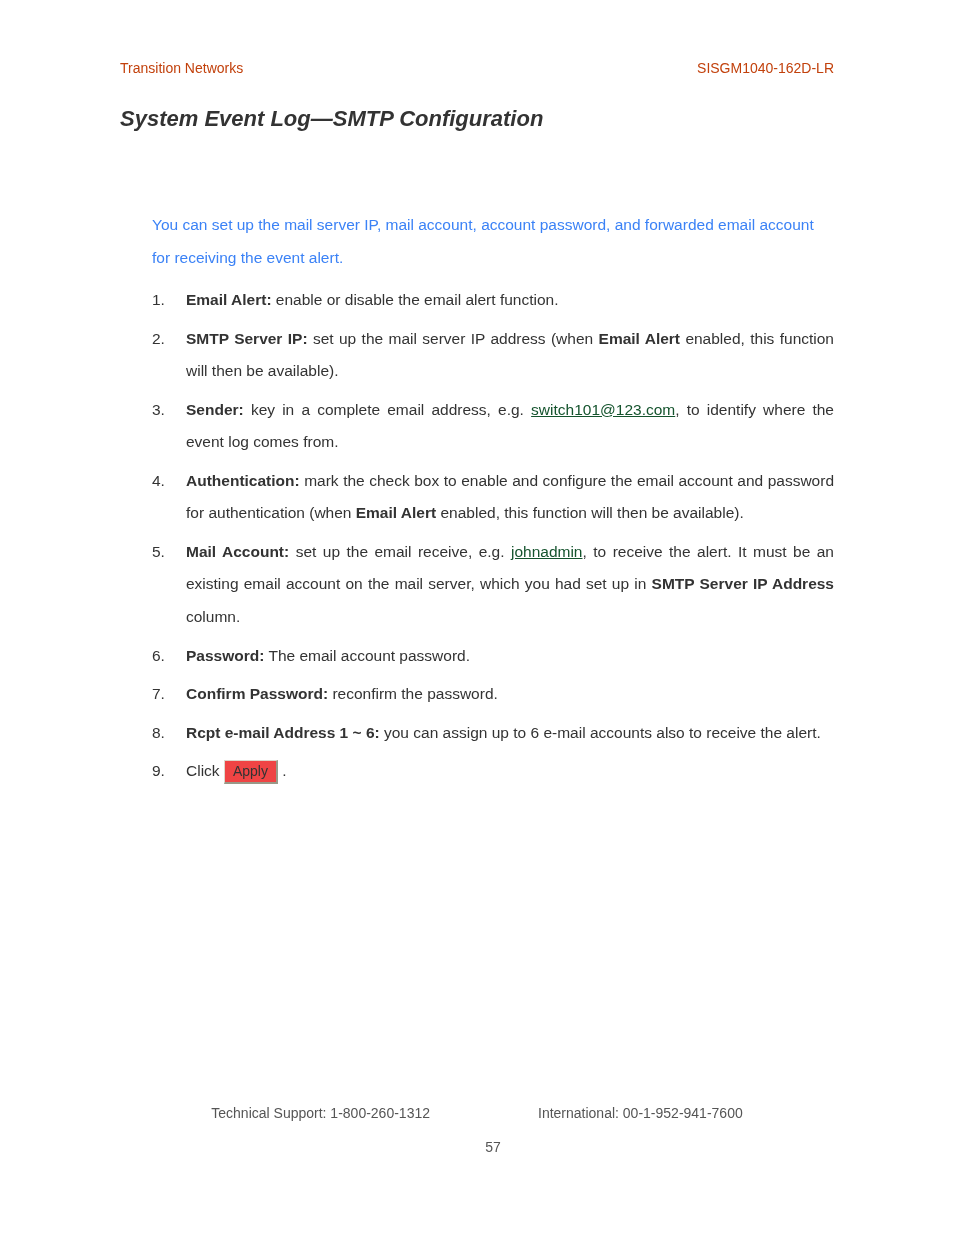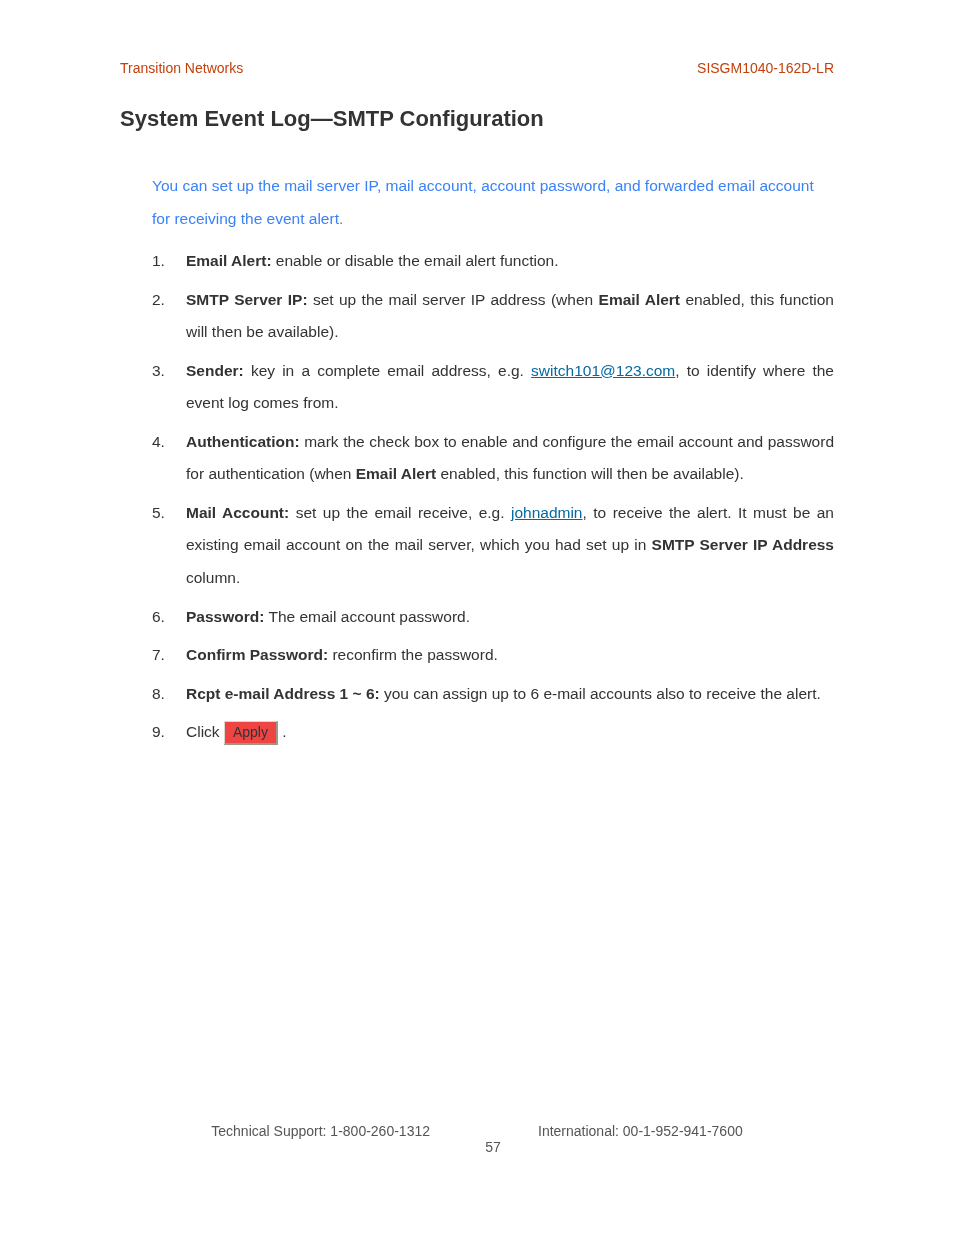--- a/index.html
+++ b/index.html
@@ -24,21 +24,22 @@
       display: flex;
       justify-content: space-between;
       font-size: 14px;
       color: #c2410c;
       margin-bottom: 30px;
     }
     .title {
       font-size: 22px;
       font-weight: bold;
       color: #333333;
-      margin-bottom: 38px;
+      margin-bottom: 77px;
+      font-style: italic;
     }
     .intro {
       font-size: 15.5px;
       line-height: 2.1;
       margin-bottom: 10px;
       color: #3b82f6;
       padding-left: 32px;
     }
     .list {
       padding-left: 32px;
@@ -56,21 +57,21 @@
       flex-shrink: 0;
     }
     .list-body {
       flex: 1;
     }
     .bold {
       font-weight: bold;
       margin-top: 36px;
     }
     .link {
-      color: #0369a1;
+      color: #14532d;
       text-decoration: underline;
     }
     .apply-btn {
       display: inline-block;
       background: #ef4444;
       border-top: 1px solid #ddd8cc;
       border-left: 1px solid #ddd8cc;
       border-right: 2px solid #999988;
       border-bottom: 2px solid #999988;
       padding: 1px 8px;
@@ -86,20 +87,21 @@
       left: 0;
       right: 0;
       text-align: center;
       font-size: 14px;
       color: #555;
     }
     .footer-row {
       display: flex;
       justify-content: center;
       gap: 108px;
+      margin-bottom: 18px;
     }
     .page-num {
       font-size: 14px;
       padding-left: 32px;
     }
   </style>
 </head>
 <body>
 
 <div class="page">

